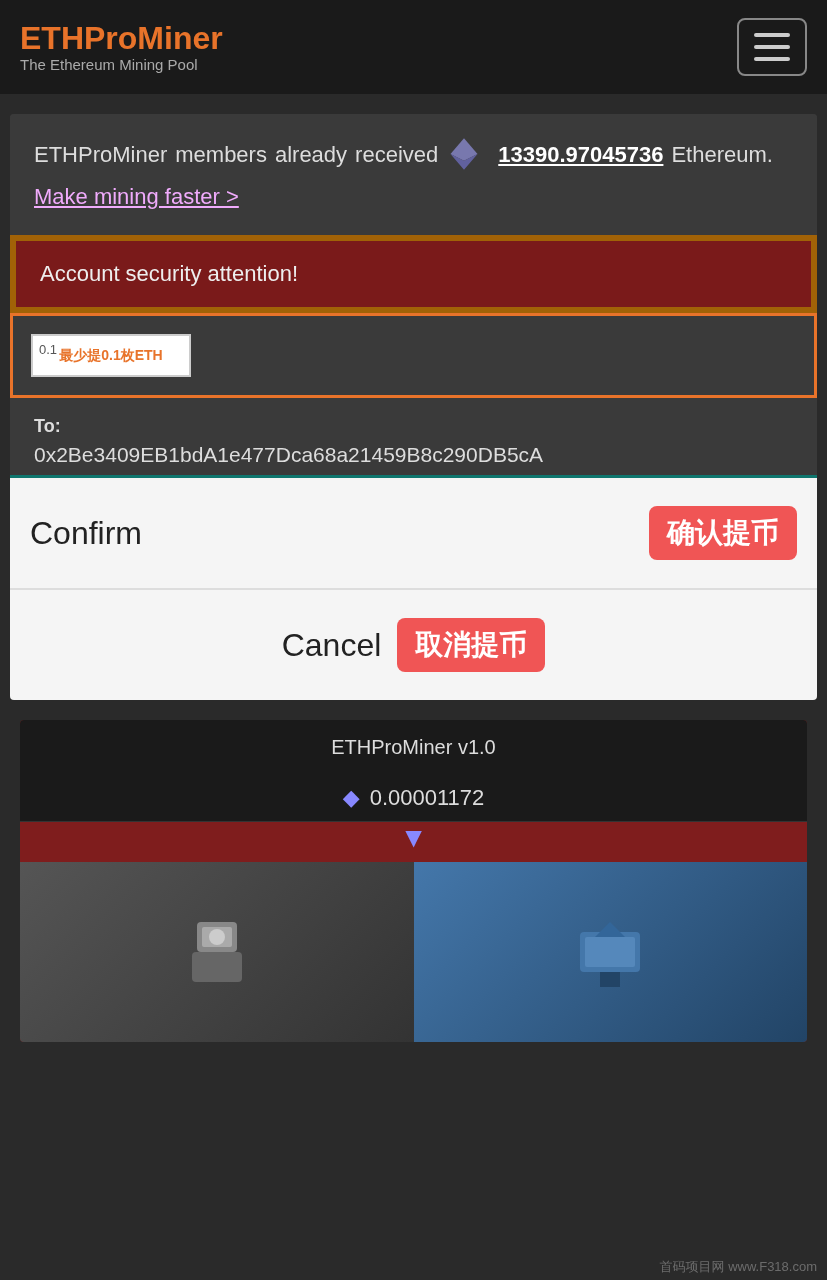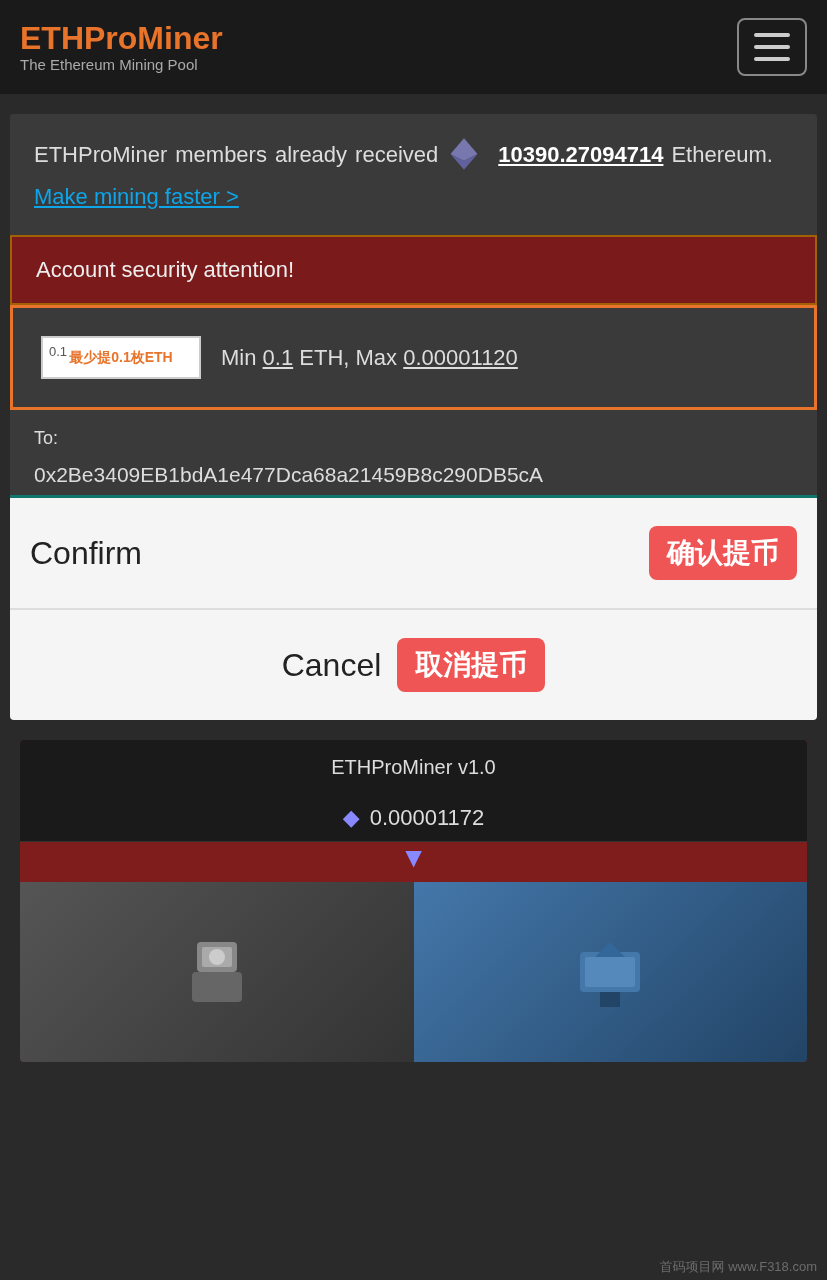--- a/index.html
+++ b/index.html
@@ -82,38 +82,38 @@
     .ticker-eth-icon {
       width: 36px;
       height: 36px;
     }
     .ticker-amount {
       font-weight: bold;
       color: #fff;
       text-decoration: underline;
     }
     .ticker-link {
-      color: #0ea5e9;
+      color: #f0abfc;
       text-decoration: underline;
     }
 
     
     .security-alert {
       background-color: #7a1a1a;
-      border: 2px solid #a16207;
+      border: 6px solid #a16207;
       padding: 20px 24px;
       font-size: 22px;
       color: #eee;
     }
 
     
     .withdrawal-info {
       border: 3px solid #e8732a;
       background-color: #3a3a3a;
-      padding: 28px;
+      padding: 18px;
       display: flex;
       align-items: center;
       gap: 20px;
       margin: 0;
     }
     .min-eth-badge {
       background: #fff;
       border: 2px solid #ccc;
       padding: 10px 14px;
       min-width: 160px;
@@ -141,21 +141,22 @@
       color: #ddd;
     }
 
     
     .address-section {
       padding: 18px 24px 8px;
       font-size: 18px;
       color: #ddd;
     }
     .address-label {
-      margin-bottom: 14px;
+      margin-bottom: 6px;
+      font-weight: bold;
     }
     .address-value {
       font-size: 21px;
       color: #ddd;
       word-break: break-all;
     }
 
     
     .confirm-btn {
       background: #f5f5f5;
@@ -284,40 +285,33 @@
     <div class="ticker-banner">
       <span>ETHProMiner</span>
       <span>members</span>
       <span>already</span>
       <span>received</span>
       <svg class="ticker-eth-icon" viewBox="0 0 32 32" xmlns="http://www.w3.org/2000/svg">
         <polygon points="16,2 28,16 16,22 4,16" fill="#8888cc" opacity="0.8"></polygon>
         <polygon points="16,22 28,16 16,30 4,16" fill="#6666aa" opacity="0.9"></polygon>
       </svg>
       <br>
-      <span class="ticker-amount">10390.27094714</span>
+      <span class="ticker-amount">13390.97045736</span>
       <span>Ethereum.</span>
       <a class="ticker-link" href="#">Make mining faster &gt;</a>
     </div>
 
     <div class="security-alert">
       <span>Account security attention!</span>
     </div>
 
     <div class="withdrawal-info">
       <div class="min-eth-badge">
         <span class="badge-small-text">0.1</span>
         <span class="badge-main-text">最少提0.1枚ETH</span>
-      </div>
-      <div class="min-max-text">
-        <span>Min</span>
-        <u>0.1</u>
-        <span>ETH,</span>
-        <span>Max</span>
-        <u>0.00001120</u>
       </div>
     </div>
 
     <div class="address-section">
       <div class="address-label">To:</div>
       <div class="address-value">0x2Be3409EB1bdA1e477Dca68a21459B8c290DB5cA</div>
     </div>
 
     <button class="confirm-btn">
       <span>Confirm</span>

